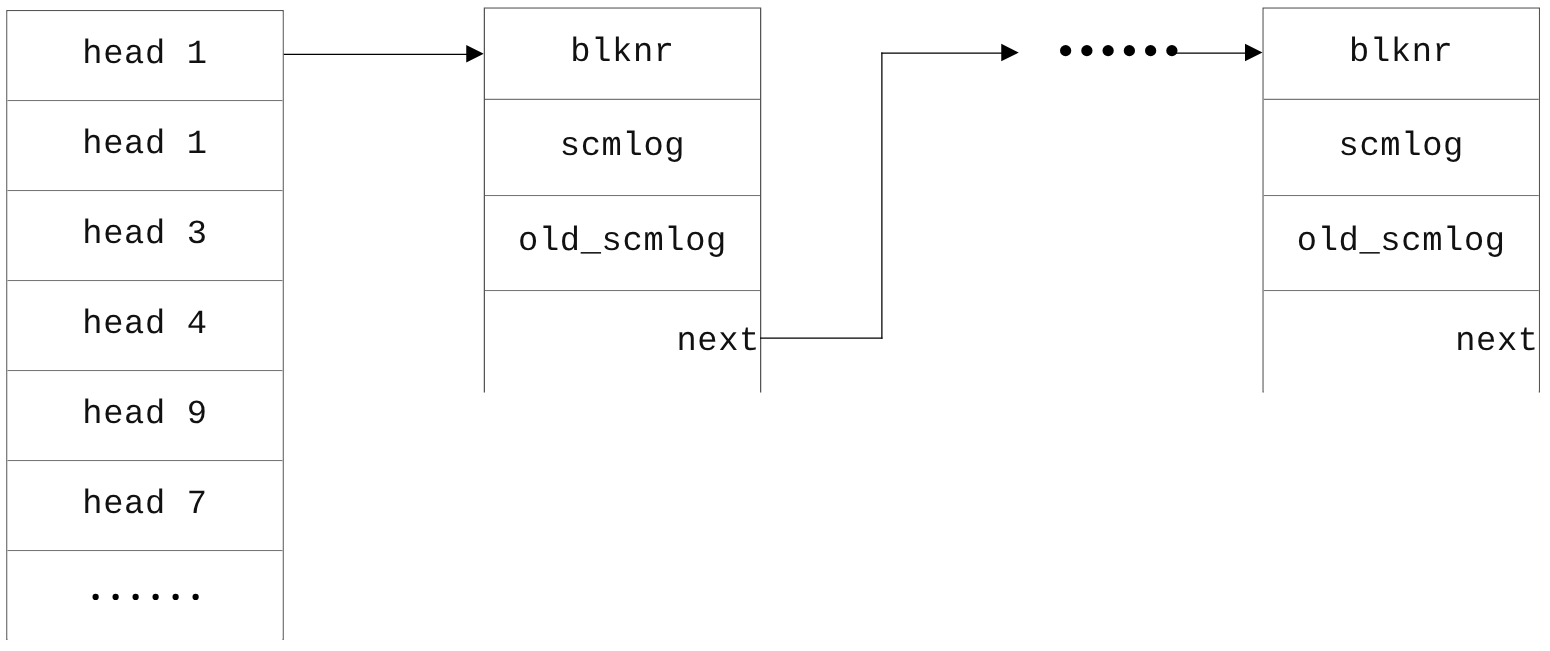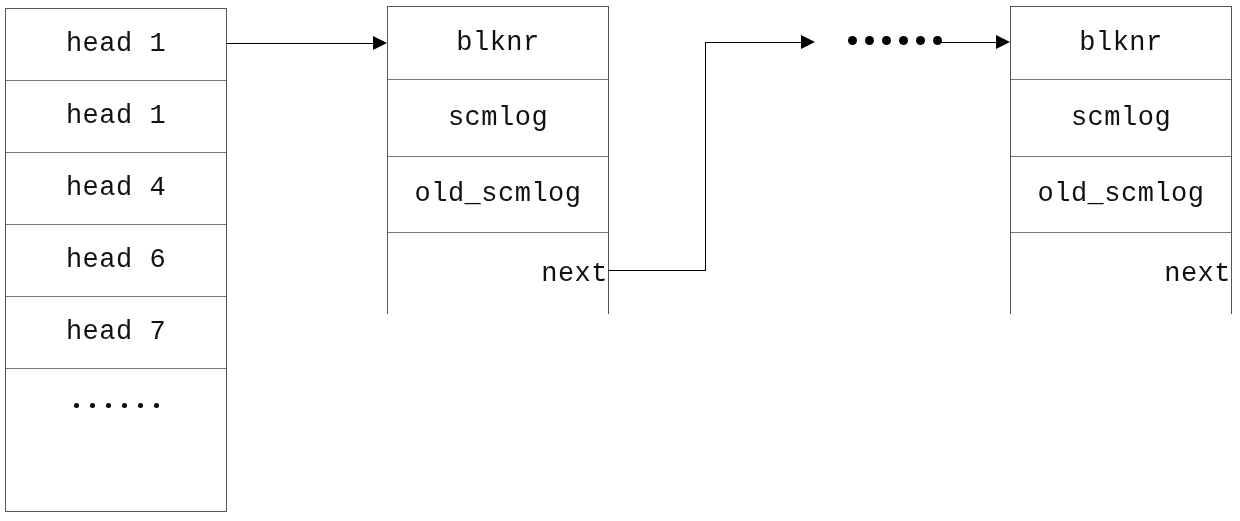--- a/index.html
+++ b/index.html
@@ -138,24 +138,27 @@
 <div id="canvas">
 
   <div class="struct-box" id="head-list">
     <div class="struct-row">
       <span class="cell-label">head 1</span>
     </div>
     <div class="struct-row">
       <span class="cell-label">head 1</span>
     </div>
     <div class="struct-row">
+      <span class="cell-label">head 3</span>
+    </div>
+    <div class="struct-row">
       <span class="cell-label">head 4</span>
     </div>
     <div class="struct-row">
-      <span class="cell-label">head 6</span>
+      <span class="cell-label">head 9</span>
     </div>
     <div class="struct-row">
       <span class="cell-label">head 7</span>
     </div>
     <div class="struct-row ellipsis-row">
       <span class="dots">
           <span class="dot"></span>
           <span class="dot"></span>
           <span class="dot"></span>
           <span class="dot"></span>

